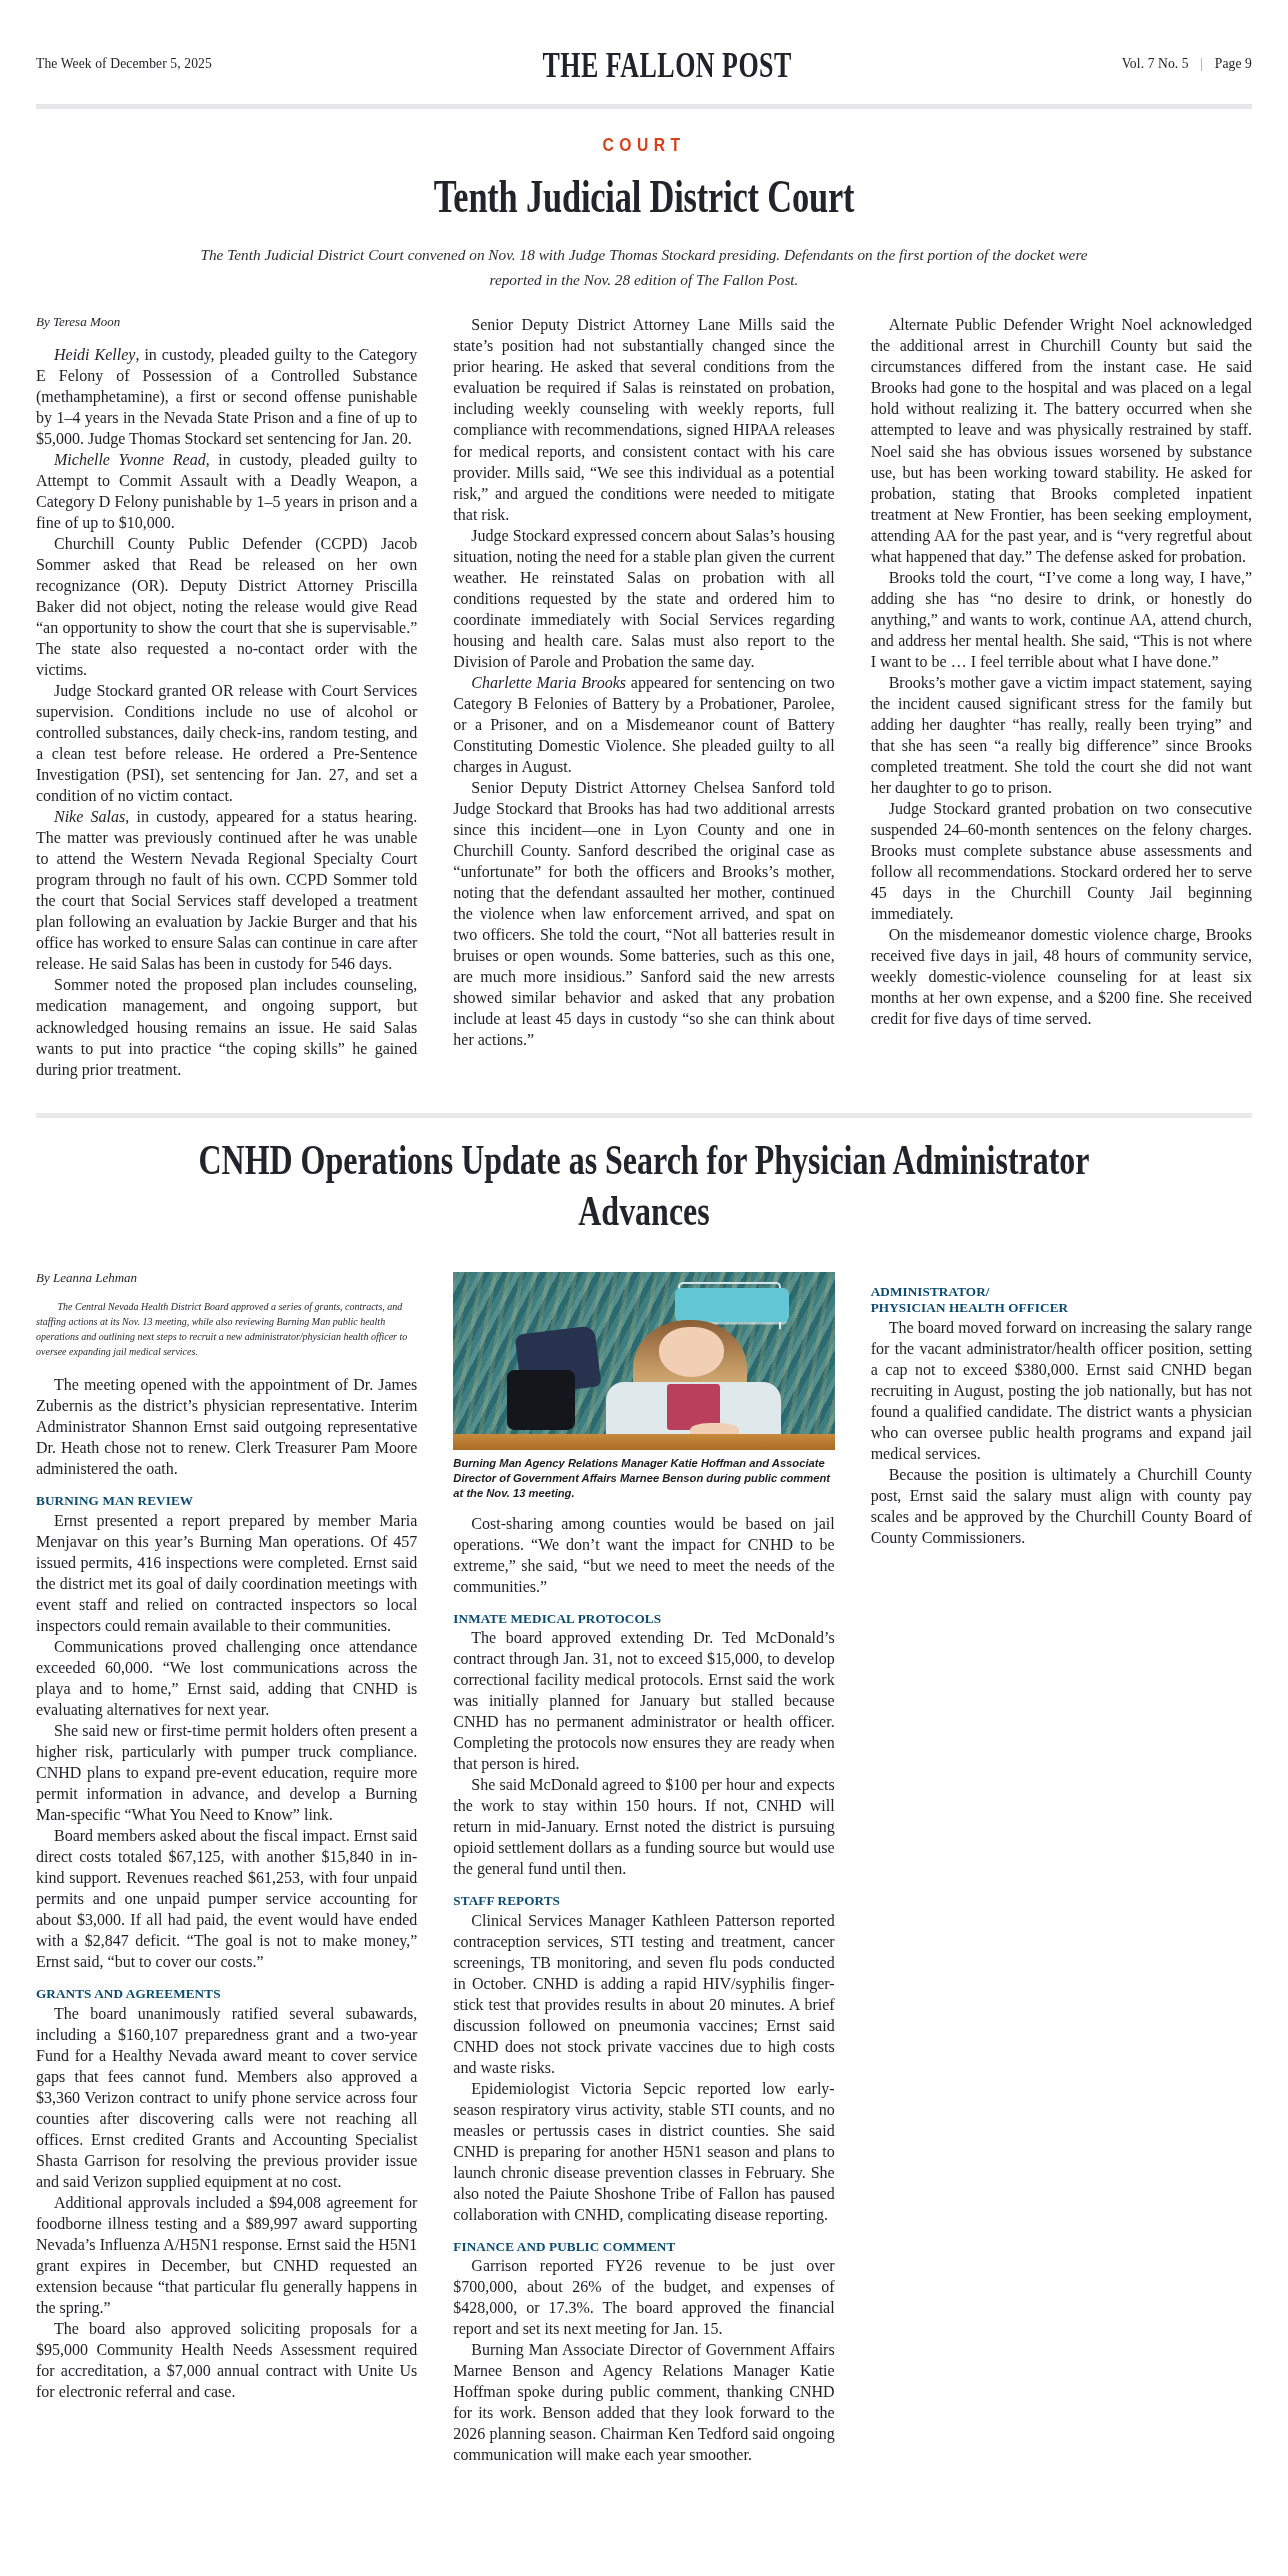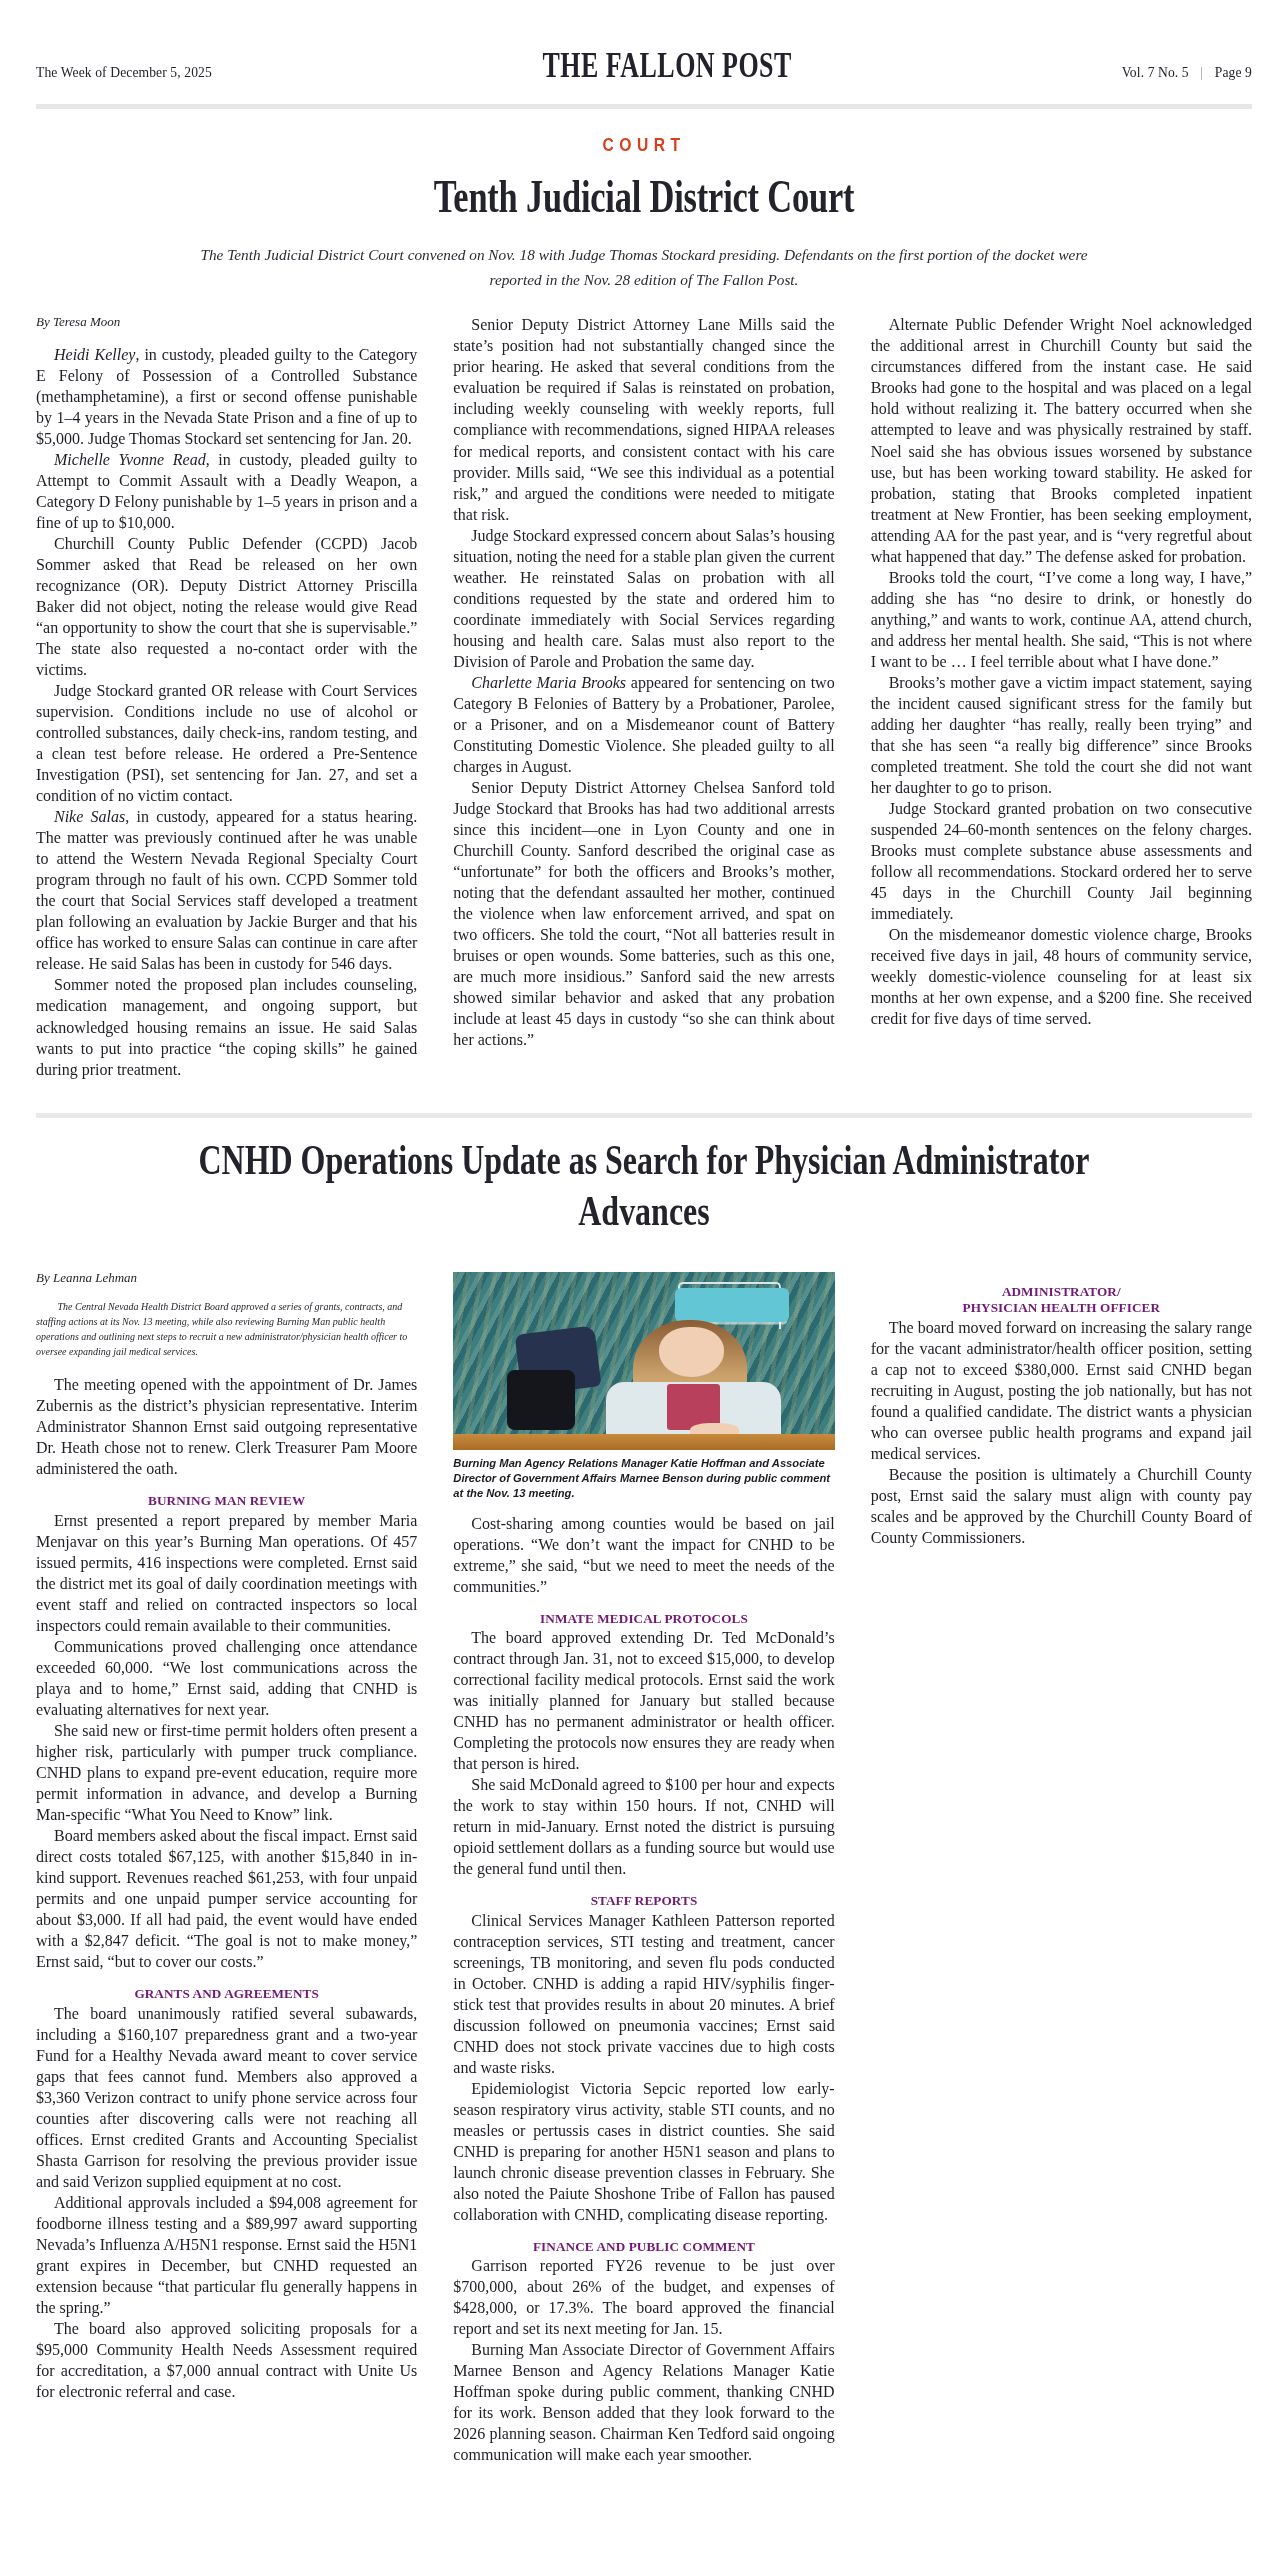--- a/index.html
+++ b/index.html
@@ -9,21 +9,21 @@
     width:1288px; height:2576px;
     background:#ffffff;
     font-family:"Liberation Serif", serif;
     color:#1c1c22;
     overflow:hidden;
   }
   .page { width:1288px; height:2576px; padding:0 36px; position:relative; }
 
   
   .masthead {
-    display:flex; align-items:center; justify-content:space-between;
+    display:flex; align-items:flex-start; justify-content:space-between;
     padding-top:56px;
   }
   .mast-left, .mast-right {
     font-family:"Liberation Serif", serif;
     font-size:13.6px; letter-spacing:0.1px; color:#23232b; white-space:nowrap;
   }
   .mast-right { display:flex; align-items:baseline; gap:0; }
   .mast-right .vol { margin-right:11.6px; }
   .mast-right .sep { color:#9a9aa4; margin:0 11.6px 0 0; }
   .mast-title {
@@ -67,23 +67,22 @@
     margin:0 0 13.2px;
   }
   p.body {
     margin:0; font-size:16px; line-height:1.315;
     text-align:justify; text-indent:18px; hyphens:auto;
     color:#1e1e26;
   }
   p.body em { font-style:italic; }
   .sub {
     font-weight:700; font-size:13.2px; letter-spacing:0.1px;
-    margin:14px 0 0.8px; text-transform:uppercase; color:#701a75;
+    margin:14px 0 0.8px; text-transform:uppercase; color:#0c4a6e;
     line-height:1.17;
-    text-align:center;
   }
 
   
   .rule-mid { height:5px; background:#e9e9ec; margin:33px 0 0; }
 
   
   h2.headline2 {
     text-align:center; margin:26.5px auto 0; max-width:976px;
     font-family:"Liberation Serif", serif;
     font-weight:700; font-size:34px; line-height:1.22;

